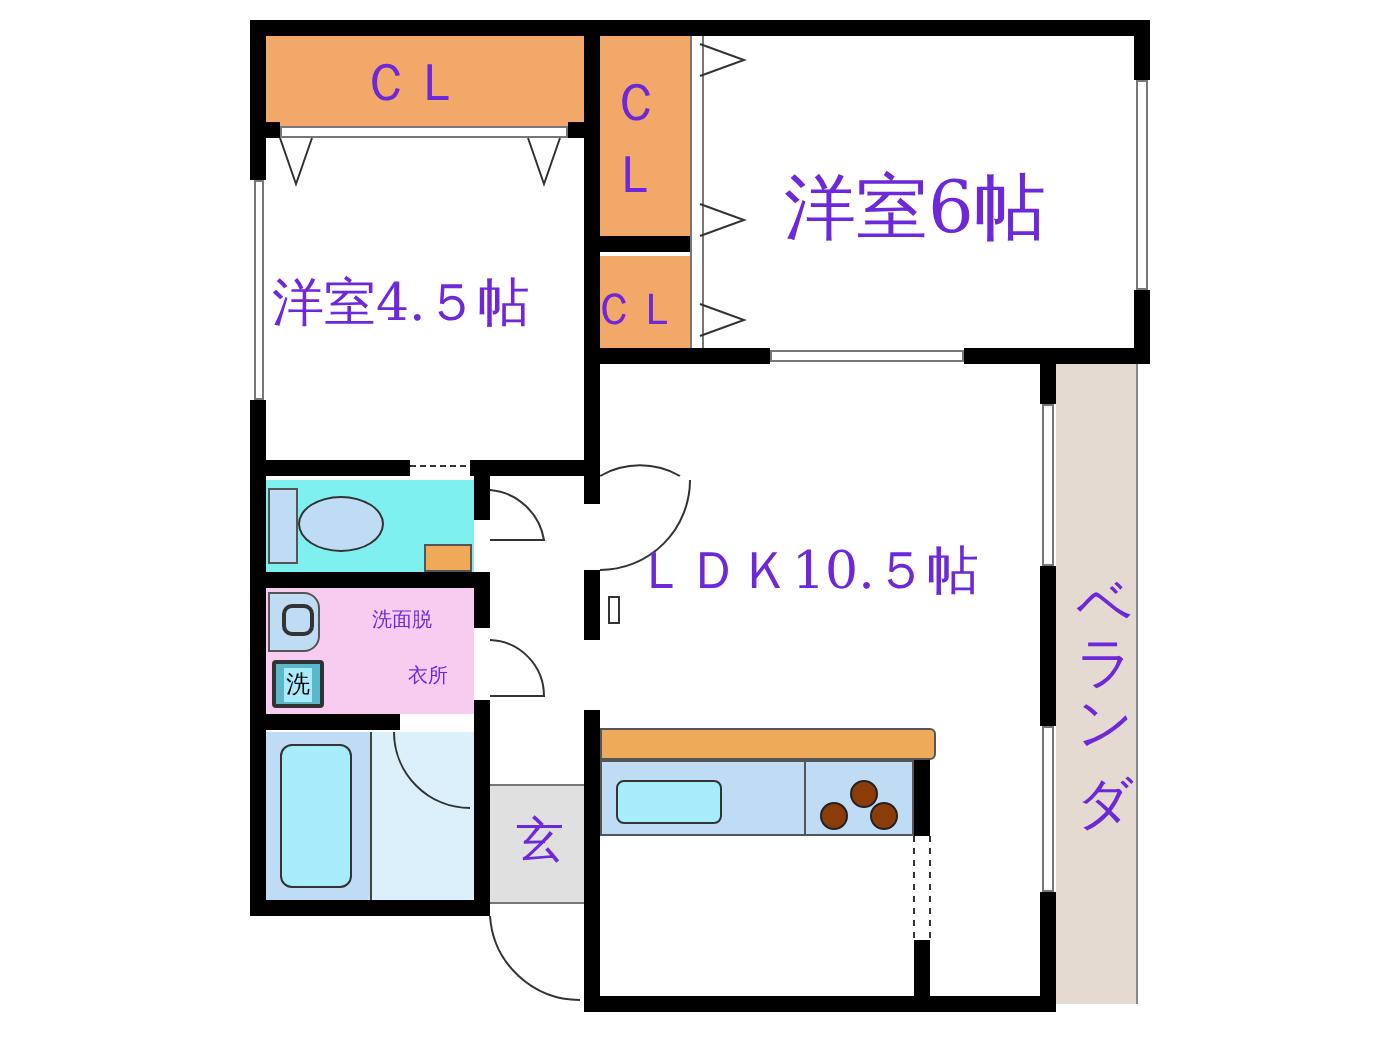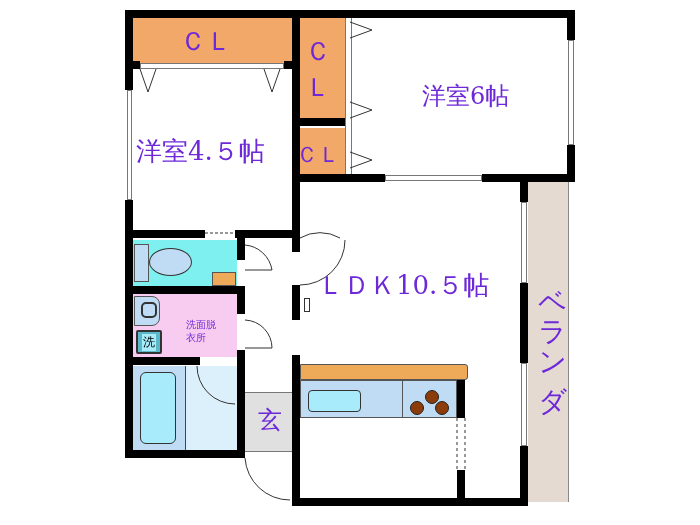--- a/index.html
+++ b/index.html
@@ -23,22 +23,22 @@
 <div class="abs" style="left:134px;top:244px;width:15px;height:38px;background:#c0dcf4;border:1px solid #555;box-sizing:border-box;"></div>
 <div class="abs" style="left:149px;top:248px;width:43px;height:28px;background:#c0dcf4;border:1px solid #333;border-radius:50%;box-sizing:border-box;"></div>
 <div class="abs" style="left:212px;top:272px;width:24px;height:14px;background:#eeaa58;border:1px solid #555;box-sizing:border-box;"></div>
 
 <div class="abs" style="left:133px;top:294px;width:104px;height:63px;background:#f8ccf0;"></div>
 <div class="abs" style="left:134px;top:296px;width:26px;height:30px;background:#c0dcf4;border:1px solid #555;box-sizing:border-box;border-radius:0 8px 8px 0;"></div>
 <div class="abs" style="left:141px;top:302px;width:16px;height:16px;border:2px solid #333;border-radius:5px;box-sizing:border-box;background:#c0dcf4;"></div>
 <div class="abs" style="left:136px;top:330px;width:26px;height:24px;background:#5bb8c8;border:2px solid #333;border-radius:2px;box-sizing:border-box;display:flex;align-items:center;justify-content:center;">
   <span style="font-family:'DejaVu Sans',sans-serif;font-size:12px;background:#a8ecfc;padding:0 1px;">洗</span>
 </div>
-<div class="lbl" style="left:186px;top:318px;font-size:10px;font-family:Liberation Sans, sans-serif;">洗面脱</div>
-<div class="lbl" style="left:186px;top:331px;font-size:10px;font-family:'DejaVu Sans',sans-serif;">衣所</div>
+<div class="lbl" style="left:186px;top:303px;font-size:10px;font-family:Liberation Sans, sans-serif;">洗面脱</div>
+<div class="lbl" style="left:204px;top:331px;font-size:10px;font-family:'DejaVu Sans',sans-serif;">衣所</div>
 
 <div class="abs" style="left:133px;top:366px;width:104px;height:84px;background:#dcf0fc;"></div>
 <div class="abs" style="left:133px;top:366px;width:52px;height:84px;background:#c0dcf4;border-right:1px solid #444;"></div>
 <div class="abs" style="left:140px;top:372px;width:36px;height:72px;background:#a8ecfc;border:1px solid #333;border-radius:6px;box-sizing:border-box;"></div>
 
 <div class="abs" style="left:245px;top:392px;width:48px;height:58px;background:#e0e0e0;border-top:1px solid #777;border-bottom:1px solid #777;"></div>
 <div class="lbl" style="left:258px;top:404px;font-size:24px;">玄</div>
 
 <div class="abs" style="left:300px;top:364px;width:168px;height:16px;background:#eeaa58;border:1px solid #555;border-radius:0 3px 3px 0;box-sizing:border-box;"></div>
 <div class="abs" style="left:300px;top:380px;width:157px;height:38px;background:#c0dcf4;border:1px solid #555;box-sizing:border-box;"></div>
@@ -103,17 +103,17 @@
   </g>
   <line x1="457" y1="418" x2="457" y2="470" stroke="#333" stroke-dasharray="3,3"></line>
   <line x1="465" y1="418" x2="465" y2="470" stroke="#333" stroke-dasharray="3,3"></line>
   <line x1="205" y1="233" x2="235" y2="233" stroke="#333" stroke-dasharray="3,2"></line>
 </svg>
 
 <div class="lbl" style="left:180px;top:24px;font-size:26px;">ＣＬ</div>
 <div class="lbl" style="left:305px;top:34px;font-size:26px;">Ｃ</div>
 <div class="lbl" style="left:305px;top:70px;font-size:26px;">Ｌ</div>
 <div class="lbl" style="left:296px;top:140px;font-size:22px;">ＣＬ</div>
-<div class="lbl" style="left:422px;top:80px;font-size:24px;">洋室6帖</div>
+<div class="lbl" style="left:392px;top:80px;font-size:36px;">洋室6帖</div>
 <div class="lbl" style="left:136px;top:134px;font-size:26px;">洋室4.５帖</div>
 <div class="lbl" style="left:318px;top:268px;font-size:26px;">ＬＤＫ10.５帖</div>
 <div class="abs" style="left:304px;top:298px;width:6px;height:14px;border:1px solid #333;box-sizing:border-box;"></div>
 <div class="lbl" style="left:533px;top:270px;font-size:28px;writing-mode:vertical-rl;font-family:'DejaVu Sans',sans-serif;">ベランダ</div>
 
 </body></html>

